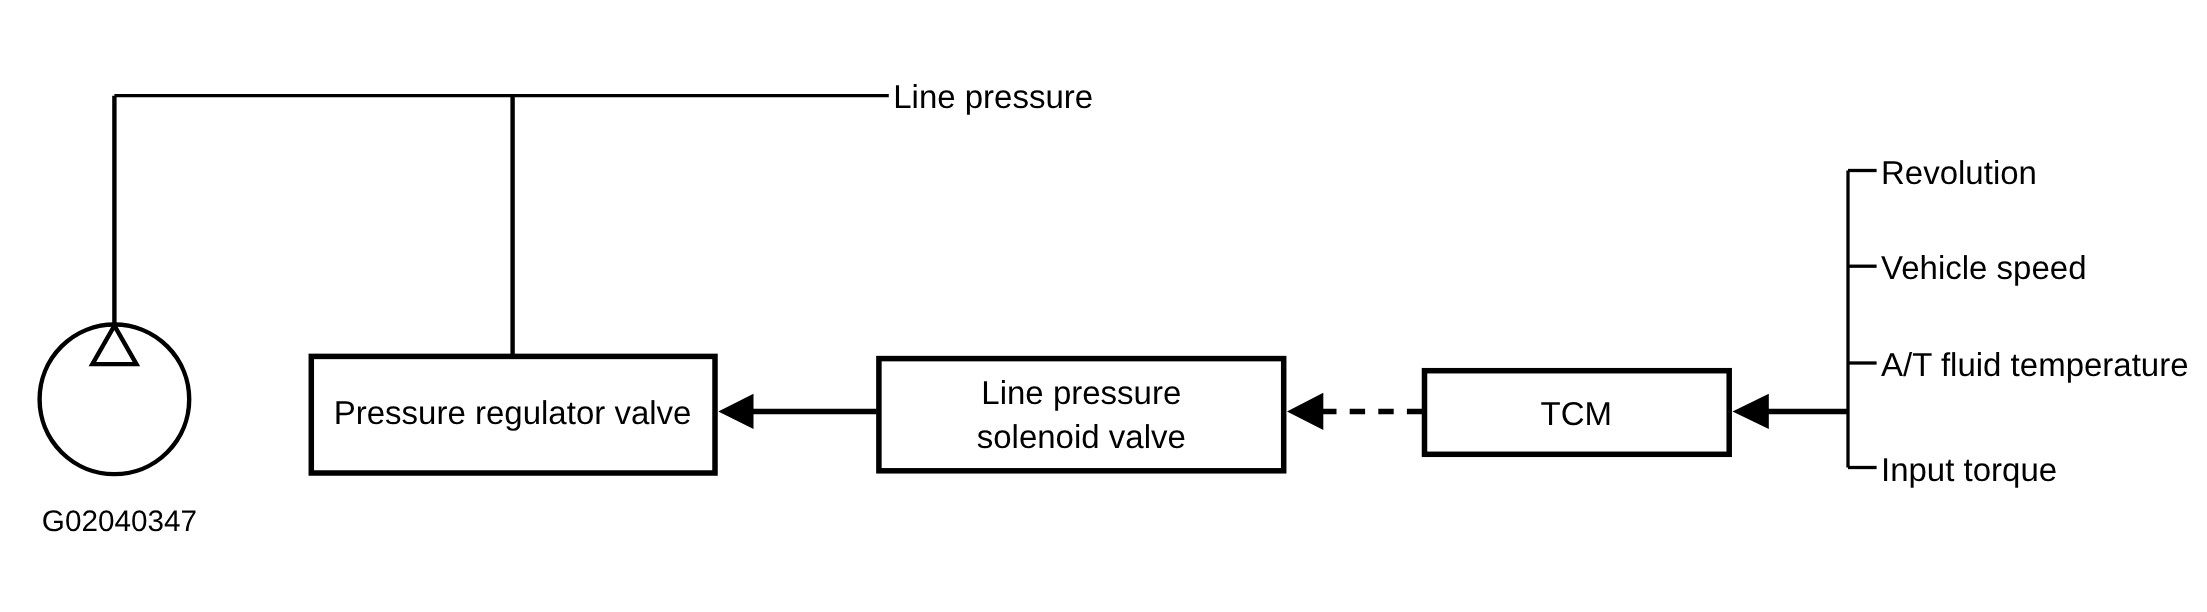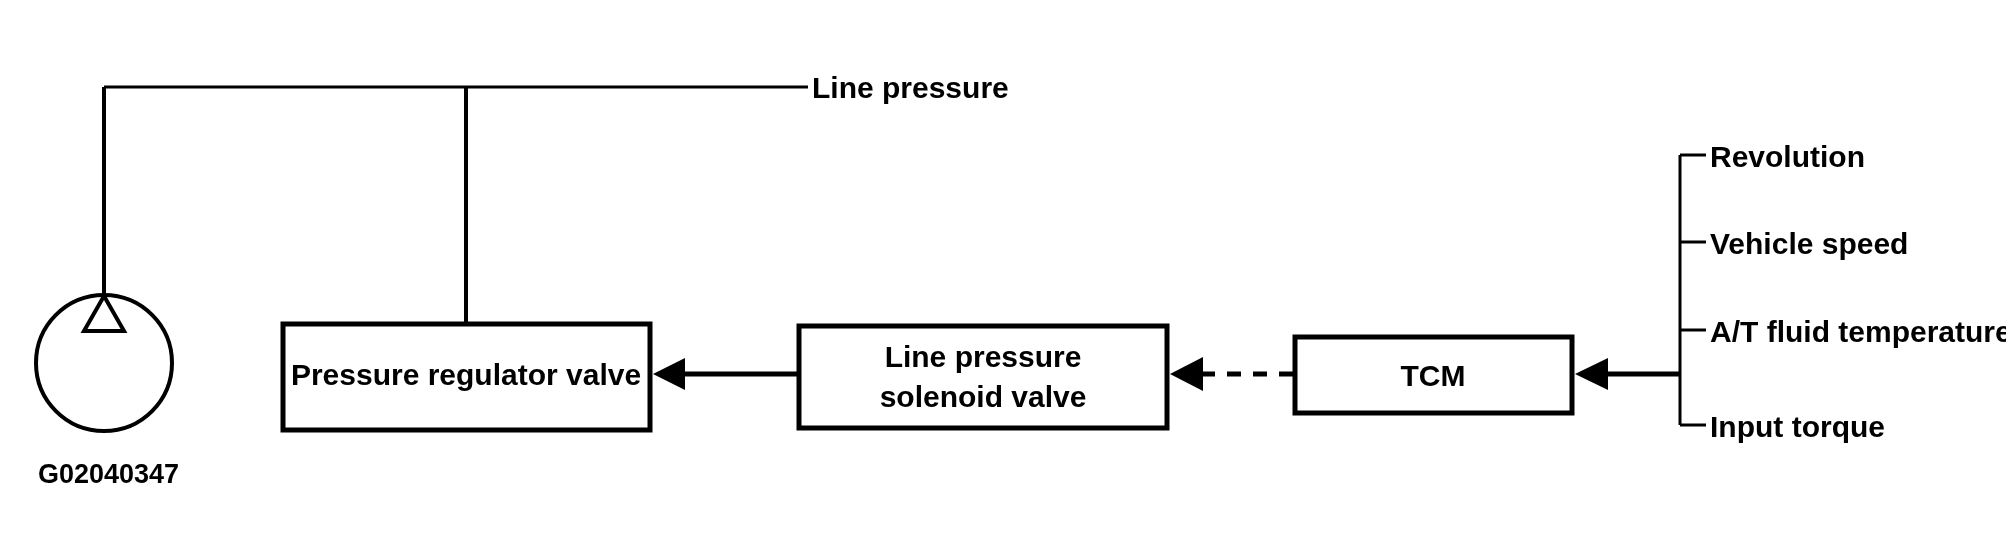--- a/index.html
+++ b/index.html
@@ -10,21 +10,20 @@
   body {
     font-family: "Liberation Sans", sans-serif;
     color: #000000;
   }
   #diagram-root {
     position: relative;
     width: 2006px;
     height: 556px;
     background: #ffffff;
     overflow: hidden;
-    font-weight: bold;
   }
   #diagram-svg {
     position: absolute;
     left: 0;
     top: 0;
     width: 2006px;
     height: 556px;
     display: block;
   }
   .dgm-line {

